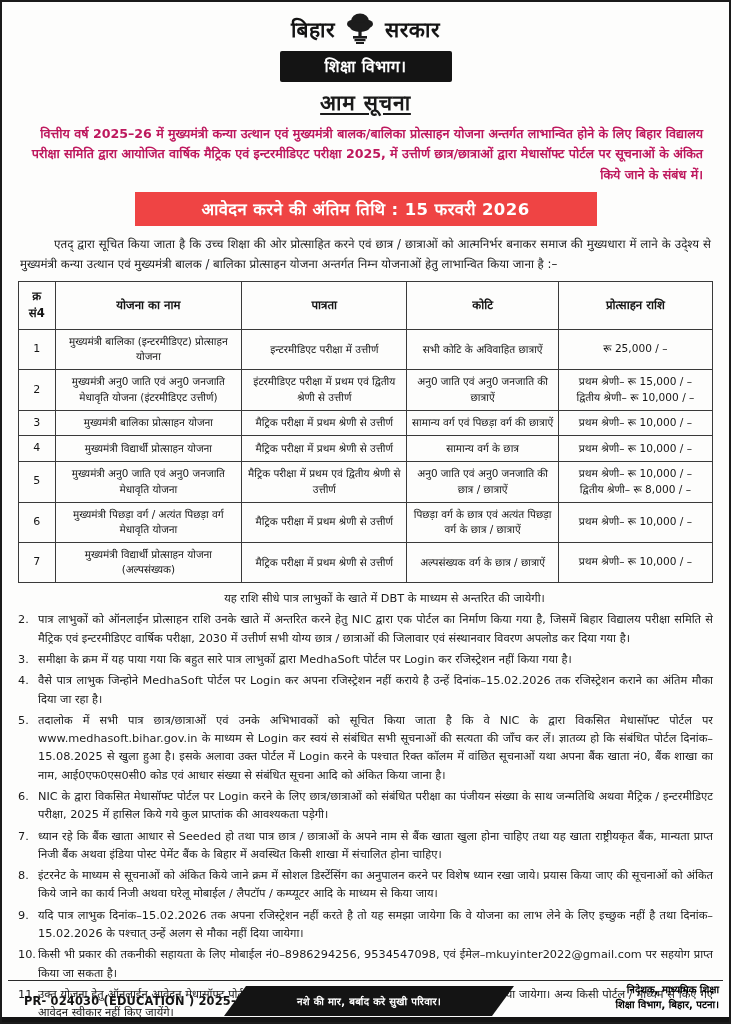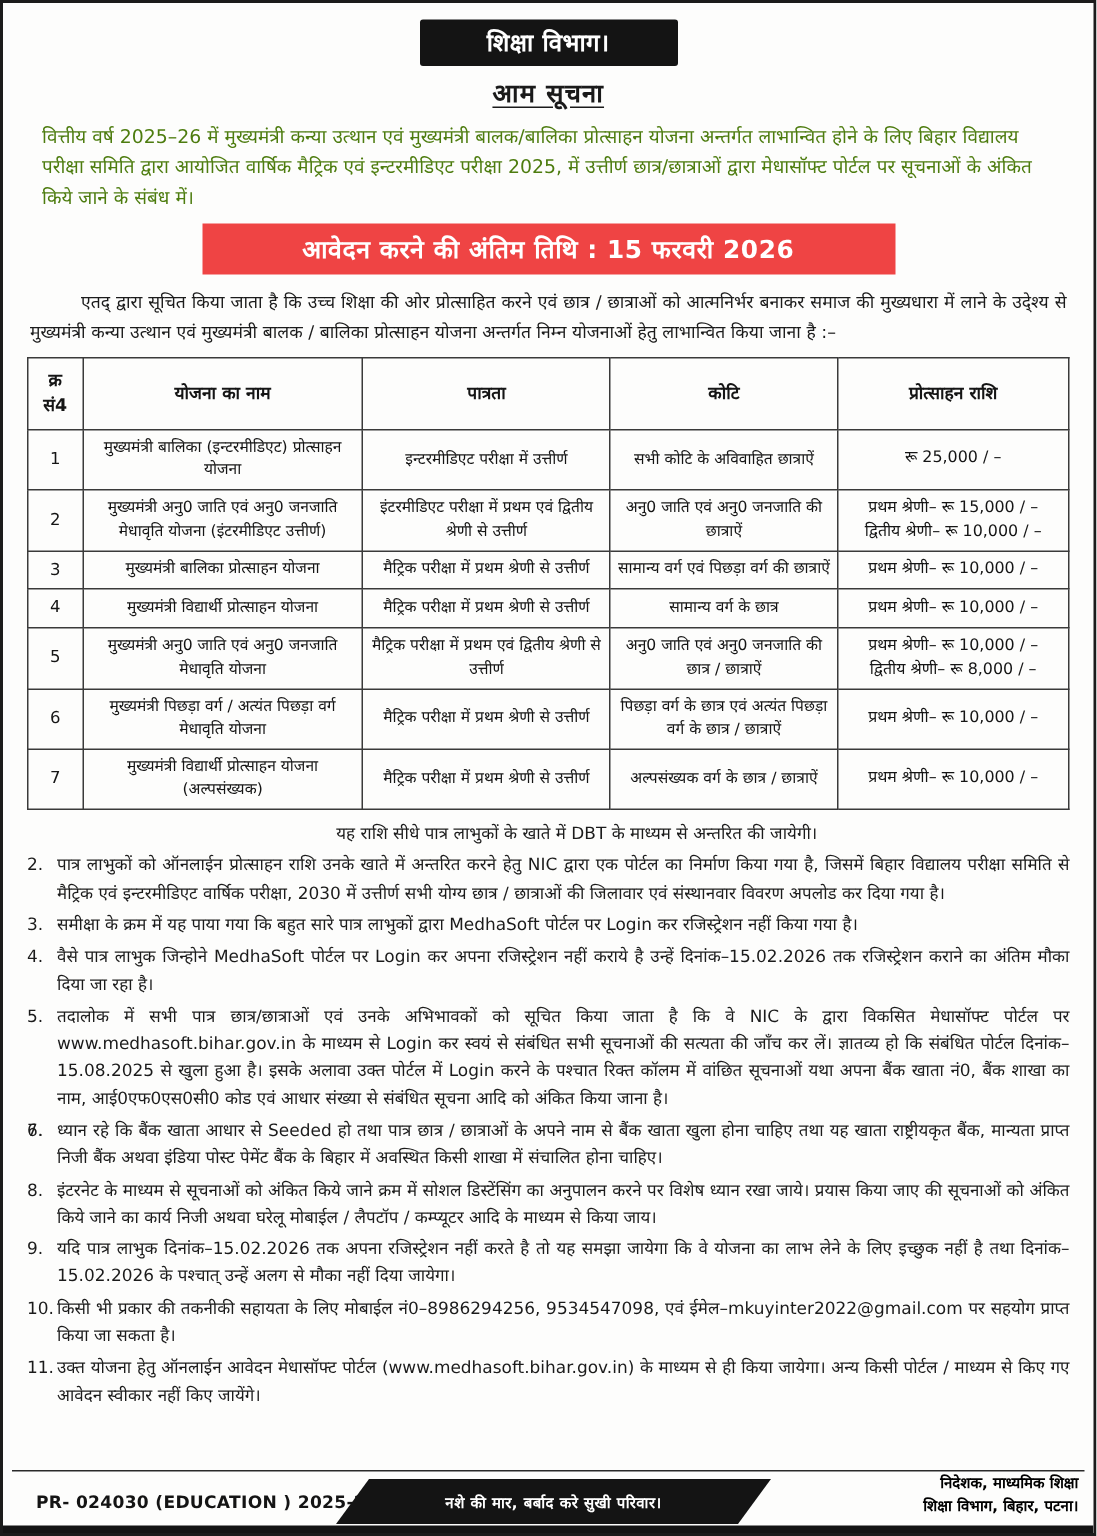--- a/index.html
+++ b/index.html
@@ -58,35 +58,35 @@
     text-align: center;
     font-family: "DejaVu Sans", sans-serif;
     font-size: 16px;
     font-weight: 700;
     padding: 4px 0 5px 0;
     letter-spacing: .3px;
   }
   .notice-title {
     text-align: center;
     font-family: "DejaVu Sans", sans-serif;
-    font-size: 17px;
+    font-size: 21px;
     font-weight: 700;
     margin-top: 6px;
     text-decoration: underline;
     text-underline-offset: 3px;
     letter-spacing: .8px;
   }
   .subtitle {
     margin: 8px 10px 0 10px;
-    text-align: left;
+    text-align: right;
     font-family: "DejaVu Sans", sans-serif;
     font-size: 12.6px;
-    font-weight: 400;
+    font-weight: 700;
     line-height: 1.62;
-    color: #4d7c0f;
+    color: #be185d;
   }
   .deadline-bar {
     margin: 7px auto 0 auto;
     width: 462px;
     background: #ef4444;
     color: #ffffff;
     text-align: center;
     font-family: "DejaVu Sans", sans-serif;
     font-size: 16.5px;
     font-weight: 700;
@@ -225,20 +225,38 @@
     height: 5px;
     background: #141414;
   }
 </style>
 </head>
 <body>
 
 <div id="page">
   <div class="inner">
 
+    <div class="gov-line">
+      <span class="gov-word">बिहार</span>
+      <span>
+        <svg class="emblem" viewBox="0 0 30 34" xmlns="http://www.w3.org/2000/svg">
+          <g fill="#1c1c1c">
+            <ellipse cx="15" cy="9" rx="9" ry="7.5"></ellipse>
+            <ellipse cx="7" cy="12" rx="5" ry="4"></ellipse>
+            <ellipse cx="23" cy="12" rx="5" ry="4"></ellipse>
+            <ellipse cx="15" cy="15" rx="10" ry="5"></ellipse>
+            <rect x="13.4" y="16" width="3.2" height="9"></rect>
+            <rect x="8" y="24" width="14" height="2.6"></rect>
+            <rect x="9.5" y="27" width="11" height="2.2"></rect>
+            <rect x="11" y="30" width="8" height="2"></rect>
+          </g>
+        </svg>
+      </span>
+      <span class="gov-word">सरकार</span>
+    </div>
 
     <div class="dept-pill">शिक्षा विभाग।</div>
 
     <div class="notice-title">आम सूचना</div>
 
     <div class="subtitle">वित्तीय वर्ष 2025–26 में मुख्यमंत्री कन्या उत्थान एवं मुख्यमंत्री बालक/बालिका प्रोत्साहन योजना अन्तर्गत लाभान्वित होने के लिए बिहार विद्यालय परीक्षा समिति द्वारा आयोजित वार्षिक मैट्रिक एवं इन्टरमीडिएट परीक्षा 2025, में उत्तीर्ण छात्र/छात्राओं द्वारा मेधासॉफ्ट पोर्टल पर सूचनाओं के अंकित किये जाने के संबंध में।</div>
 
     <div class="deadline-bar">आवेदन करने की अंतिम तिथि : 15 फरवरी 2026</div>
 
     <div class="intro">एतद् द्वारा सूचित किया जाता है कि उच्च शिक्षा की ओर प्रोत्साहित करने एवं छात्र / छात्राओं को आत्मनिर्भर बनाकर समाज की मुख्यधारा में लाने के उदे्श्य से मुख्यमंत्री कन्या उत्थान एवं मुख्यमंत्री बालक / बालिका प्रोत्साहन योजना अन्तर्गत निम्न योजनाओं हेतु लाभान्वित किया जाना है :–</div>
@@ -331,21 +349,21 @@
           </tr>
         </tbody>
     </table>
 
     <ol class="notes" id="notes-list">
         <li class="no-num"><span>यह राशि सीधे पात्र लाभुकों के खाते में DBT के माध्यम से अन्तरित की जायेगी।</span></li>
         <li><span class="num">2.</span><span>पात्र लाभुकों को ऑनलाईन प्रोत्साहन राशि उनके खाते में अन्तरित करने हेतु NIC द्वारा एक पोर्टल का निर्माण किया गया है, जिसमें बिहार विद्यालय परीक्षा समिति से मैट्रिक एवं इन्टरमीडिएट वार्षिक परीक्षा, 2030 में उत्तीर्ण सभी योग्य छात्र / छात्राओं की जिलावार एवं संस्थानवार विवरण अपलोड कर दिया गया है।</span></li>
         <li><span class="num">3.</span><span>समीक्षा के क्रम में यह पाया गया कि बहुत सारे पात्र लाभुकों द्वारा MedhaSoft पोर्टल पर Login कर रजिस्ट्रेशन नहीं किया गया है।</span></li>
         <li><span class="num">4.</span><span>वैसे पात्र लाभुक जिन्होने MedhaSoft पोर्टल पर Login कर अपना रजिस्ट्रेशन नहीं कराये है उन्हें दिनांक–15.02.2026 तक रजिस्ट्रेशन कराने का अंतिम मौका दिया जा रहा है।</span></li>
         <li><span class="num">5.</span><span>तदालोक में सभी पात्र छात्र/छात्राओं एवं उनके अभिभावकों को सूचित किया जाता है कि वे NIC के द्वारा विकसित मेधासॉफ्ट पोर्टल पर www.medhasoft.bihar.gov.in के माध्यम से Login कर स्वयं से संबंधित सभी सूचनाओं की सत्यता की जाँच कर लें। ज्ञातव्य हो कि संबंधित पोर्टल दिनांक– 15.08.2025 से खुला हुआ है। इसके अलावा उक्त पोर्टल में Login करने के पश्चात रिक्त कॉलम में वांछित सूचनाओं यथा अपना बैंक खाता नं0, बैंक शाखा का नाम, आई0एफ0एस0सी0 कोड एवं आधार संख्या से संबंधित सूचना आदि को अंकित किया जाना है।</span></li>
-        <li><span class="num">6.</span></li>
+        <li><span class="num">6.</span><span>NIC के द्वारा विकसित मेधासॉफ्ट पोर्टल पर Login करने के लिए छात्र/छात्राओं को संबंधित परीक्षा का पंजीयन संख्या के साथ जन्मतिथि अथवा मैट्रिक / इन्टरमीडिएट परीक्षा, 2025 में हासिल किये गये कुल प्राप्तांक की आवश्यकता पड़ेगी।</span></li>
         <li><span class="num">7.</span><span>ध्यान रहे कि बैंक खाता आधार से Seeded हो तथा पात्र छात्र / छात्राओं के अपने नाम से बैंक खाता खुला होना चाहिए तथा यह खाता राष्ट्रीयकृत बैंक, मान्यता प्राप्त निजी बैंक अथवा इंडिया पोस्ट पेमेंट बैंक के बिहार में अवस्थित किसी शाखा में संचालित होना चाहिए।</span></li>
         <li><span class="num">8.</span><span>इंटरनेट के माध्यम से सूचनाओं को अंकित किये जाने क्रम में सोशल डिस्टेंसिंग का अनुपालन करने पर विशेष ध्यान रखा जाये। प्रयास किया जाए की सूचनाओं को अंकित किये जाने का कार्य निजी अथवा घरेलू मोबाईल / लैपटॉप / कम्प्यूटर आदि के माध्यम से किया जाय।</span></li>
         <li><span class="num">9.</span><span>यदि पात्र लाभुक दिनांक–15.02.2026 तक अपना रजिस्ट्रेशन नहीं करते है तो यह समझा जायेगा कि वे योजना का लाभ लेने के लिए इच्छुक नहीं है तथा दिनांक–15.02.2026 के पश्चात् उन्हें अलग से मौका नहीं दिया जायेगा।</span></li>
         <li><span class="num">10.</span><span>किसी भी प्रकार की तकनीकी सहायता के लिए मोबाईल नं0–8986294256, 9534547098, एवं ईमेल–mkuyinter2022@gmail.com पर सहयोग प्राप्त किया जा सकता है।</span></li>
         <li><span class="num">11.</span><span>उक्त योजना हेतु ऑनलाईन आवेदन मेधासॉफ्ट पोर्टल (www.medhasoft.bihar.gov.in) के माध्यम से ही किया जायेगा। अन्य किसी पोर्टल / माध्यम से किए गए आवेदन स्वीकार नहीं किए जायेंगे।</span></li>
       </ol>
 
   </div>
 
   <div class="footer">

